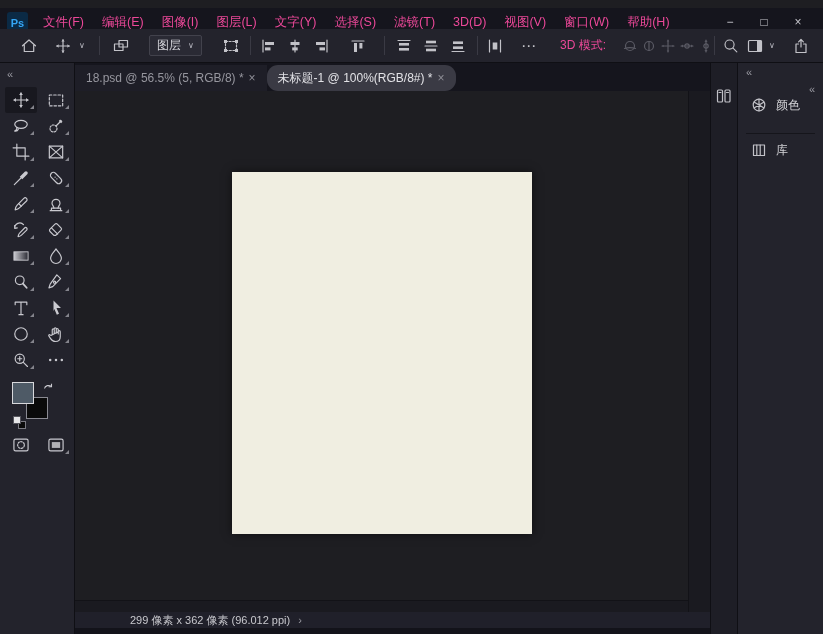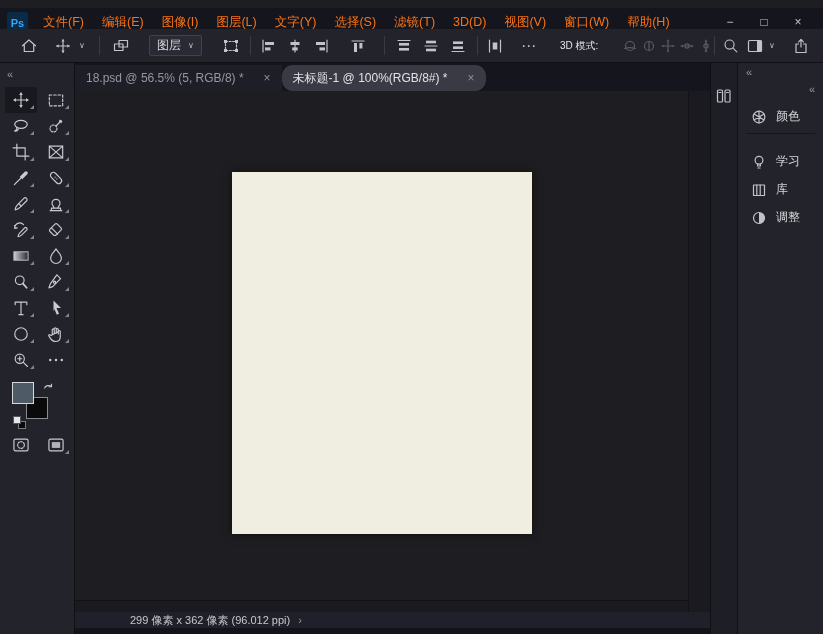--- a/index.html
+++ b/index.html
@@ -5,32 +5,32 @@
   * { margin:0; padding:0; box-sizing:border-box; }
   html,body { background:#000; }
   .app { position:relative; width:823px; height:634px; background:#1e1e22; overflow:hidden;
          font-family:"Liberation Sans","DejaVu Sans",sans-serif; color:#d6d6dc; user-select:none; }
 
   
   .titlebar { position:absolute; top:8px; left:0; right:0; height:29px; background:#15151d; display:flex; align-items:center; }
   .ps-logo { width:21px; height:21px; margin:0 6px 0 7px; background:#0b2a45; color:#35a6f5; font-size:11px; font-weight:bold;
              display:flex; align-items:center; justify-content:center; border-radius:3px; }
   .menus { display:flex; height:100%; }
-  .menu { padding:0 9px; line-height:29px; font-size:12.5px; color:#f97316; cursor:default; }
+  .menu { padding:0 9px; line-height:29px; font-size:12.5px; color:#ec4899; cursor:default; }
   .win-controls { margin-left:auto; display:flex; margin-right:8px; }
   .win-btn { width:34px; text-align:center; font-size:12px; color:#c4c4ca; line-height:29px; }
 
   
   .optionsbar { position:absolute; top:29px; left:0; right:0; height:34px; background:#23232c; border-bottom:1px solid #0f0f14; }
   .ob { position:absolute; top:0; height:33px; display:flex; align-items:center; }
   .ob-sep { position:absolute; top:7px; width:1px; height:19px; background:#3a3a44; }
   .dropdown { position:absolute; top:6px; height:21px; background:#2a2a34; border:1px solid #42424c; border-radius:2px;
               display:flex; align-items:center; padding:0 7px; font-size:12px; gap:7px; color:#d6d6dc; }
   .chev { font-size:8px; color:#b8b8c0; }
-  .dim-label { font-size:10px; color:#e5e5e5; }
+  .dim-label { font-size:12px; color:#ec4899; }
   .more-glyph { font-size:15px; color:#c2c2c8; }
 
   
   .main { position:absolute; top:63px; left:0; right:0; bottom:0; display:flex; }
 
   
   .toolbar { width:75px; flex:none; background:#23232c; border-right:1px solid #0f0f14; position:relative; }
   .toolbar-collapse { height:24px; padding:5px 0 0 7px; font-size:11px; color:#9a9aa2; }
   .tools { display:grid; grid-template-columns:32px 32px; gap:0 3px; padding-left:5px; }
   .tcell { height:26px; display:flex; align-items:center; justify-content:center; position:relative; }
@@ -42,42 +42,42 @@
   .fg-swatch { position:absolute; left:0; top:0; width:22px; height:22px; background:#4e5a66; border:1px solid #d8d8dc; z-index:2; }
   .bg-swatch { position:absolute; left:14px; top:15px; width:22px; height:22px; background:#0a0a0a; border:1px solid #8a8a92; }
   .swap-icon { position:absolute; right:1px; top:-1px; }
   .mini { position:absolute; left:1px; bottom:0; width:14px; height:14px; }
   .mini-fg { position:absolute; left:0; top:0; width:8px; height:8px; background:#e6e6e8; border:1px solid #55555d; z-index:2; }
   .mini-bg { position:absolute; left:5px; top:5px; width:8px; height:8px; background:#0a0a0a; border:1px solid #7a7a82; }
 
   
   .doc-col { flex:1; min-width:0; display:flex; flex-direction:column; }
   .tabbar { height:28px; background:#15151d; display:flex; align-items:flex-end; flex:none; }
-  .tab { height:26px; display:flex; align-items:center; padding:0 11px; font-size:12px; gap:20px; white-space:nowrap; }
+  .tab { height:26px; display:flex; align-items:center; padding:0 11px; font-size:12px; gap:5px; white-space:nowrap; }
   .tab.inactive { background:#1e1e27; color:#96969e; }
   .tab.active { background:#3a3a44; color:#e2e2e6;border-radius:11px; }
   .tab-close { font-size:12px; color:#8e8e96; }
   .canvas { flex:1; position:relative; background:#1e1e22; overflow:hidden; }
   .v-gutter { position:absolute; top:0; right:0; bottom:0; width:22px; background:#1a1a20; border-left:1px solid #121217; }
   .h-gutter { position:absolute; left:0; right:22px; bottom:0; height:12px; background:#1a1a20; border-top:1px solid #121217; }
   .document { position:absolute; left:157px; top:81px; width:300px; height:362px; background:#f0eee1; box-shadow:0 0 9px rgba(0,0,0,.55); }
   .statusbar { height:16px; flex:none; background:#20202a; display:flex; align-items:center; font-size:11px; color:#c8c8cd; }
   .statusbar .txt { margin-left:55px; }
   .statusbar .sb-chev { margin-left:8px; color:#9a9aa2; font-size:11px; }
   .bottom-strip { height:6px; flex:none; background:#13131a; }
 
   
   .icon-strip { width:27px; flex:none; background:#1e1e26; border-left:1px solid #0f0f14; padding-top:24px;
                 display:flex; flex-direction:column; align-items:center; }
 
   
   .panel-dock { width:86px; flex:none; background:#23232c; border-left:1px solid #0f0f14; }
   .dock-head { height:17px; padding:3px 0 0 8px; color:#9a9aa2; font-size:11px; }
   .group-head { height:17px; text-align:right; padding:3px 8px 0 0; color:#9a9aa2; font-size:11px; }
-  .p-item { height:28px; display:flex; align-items:flex-end; gap:9px; padding-left:13px; font-size:12px; color:#d4d4d8; }
+  .p-item { height:28px; display:flex; align-items:flex-start; gap:9px; padding-left:13px; font-size:12px; color:#d4d4d8; }
   .p-div { height:1px; background:#15151b; margin:8px 8px; }
 
   .oi { stroke:#c2c2c8; fill:none; stroke-width:1.2; stroke-linecap:round; stroke-linejoin:round; }
   .oid { stroke:#5a5a64; fill:none; stroke-width:1.2; stroke-linecap:round; stroke-linejoin:round; }
   .pi { stroke:#c2c2c8; fill:none; stroke-width:1.2; stroke-linecap:round; stroke-linejoin:round; }
 </style>
 </head>
 <body>
 
 <div class="app">
@@ -462,35 +462,21 @@
             <circle cx="8" cy="8" r="5.8"></circle>
             <path d="M8 2.2v11.6M3 5l10 6M3 11l10-6"></path>
           </svg>
         <span>颜色</span>
       </div>
 
       <div class="p-div"></div>
 
       <div class="p-item">
         <svg class="pi" width="16" height="16" viewBox="0 0 16 16">
-            <circle cx="8" cy="6.2" r="3.9"></circle>
-            <path d="M6.6 10v2h2.8v-2M6.9 14h2.2"></path>
-          </svg>
-        <span>学习</span>
-      </div>
-      <div class="p-item">
-        <svg class="pi" width="16" height="16" viewBox="0 0 16 16">
             <rect x="2.5" y="3" width="11" height="10.5"></rect>
             <path d="M5.8 3v10.5M9.2 3v10.5"></path>
           </svg>
         <span>库</span>
       </div>
-      <div class="p-item">
-        <svg class="pi" width="16" height="16" viewBox="0 0 16 16">
-            <circle cx="8" cy="8" r="5.5"></circle>
-            <path d="M8 2.5a5.5 5.5 0 0 1 0 11z" fill="#c2c2c8" stroke="none"></path>
-          </svg>
-        <span>调整</span>
-      </div>
     </aside>
 
   </div>
 </div>
 
 </body></html>

